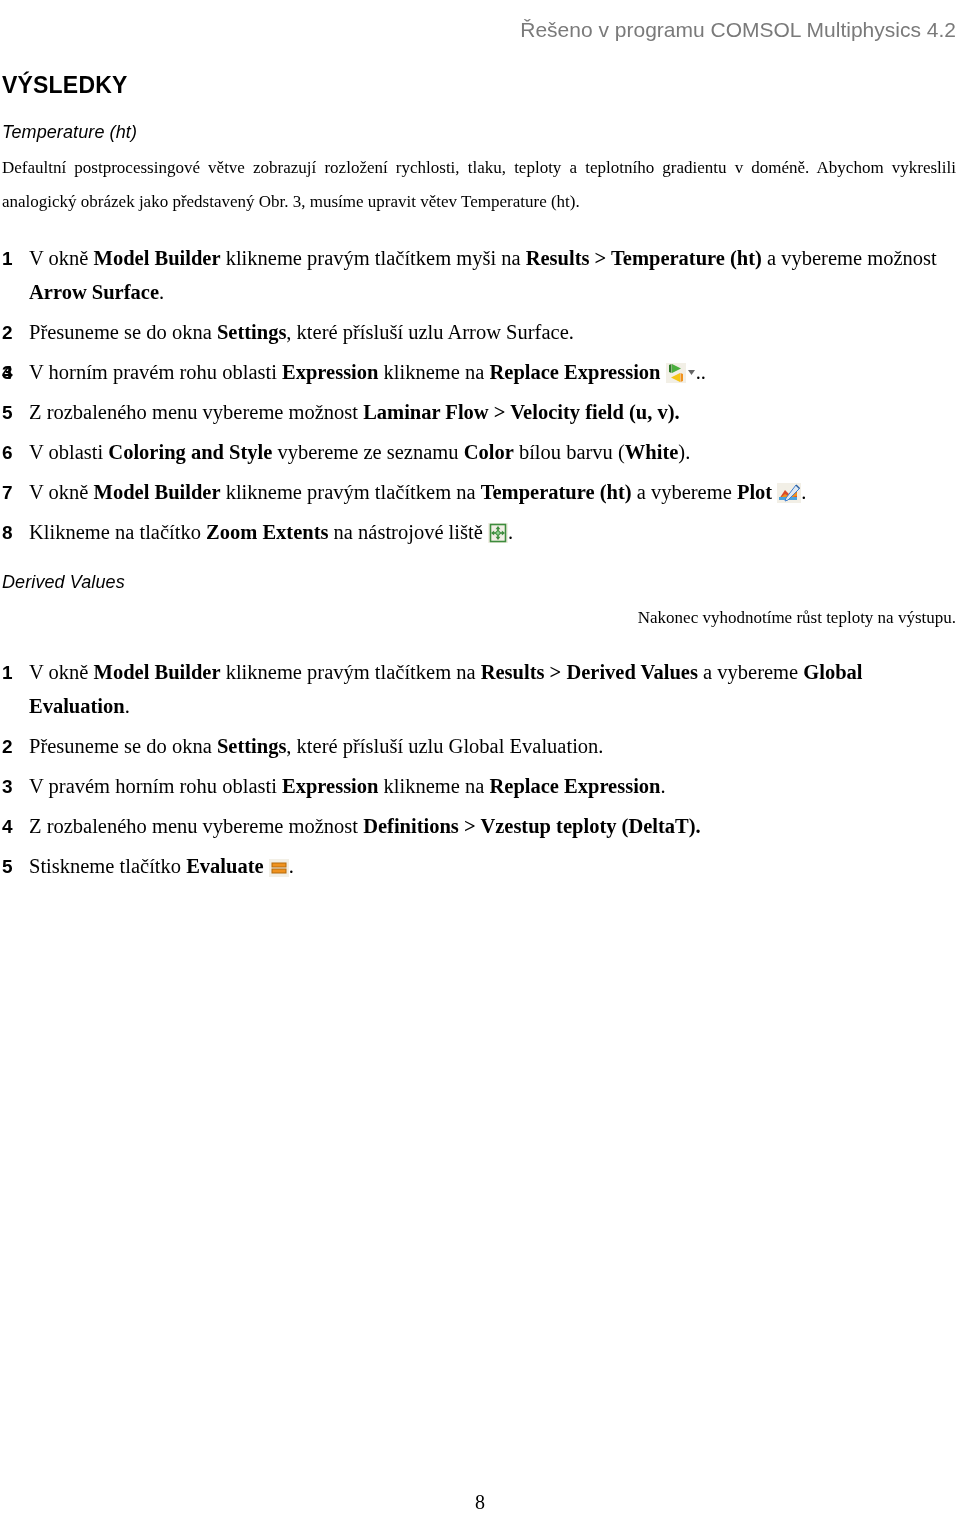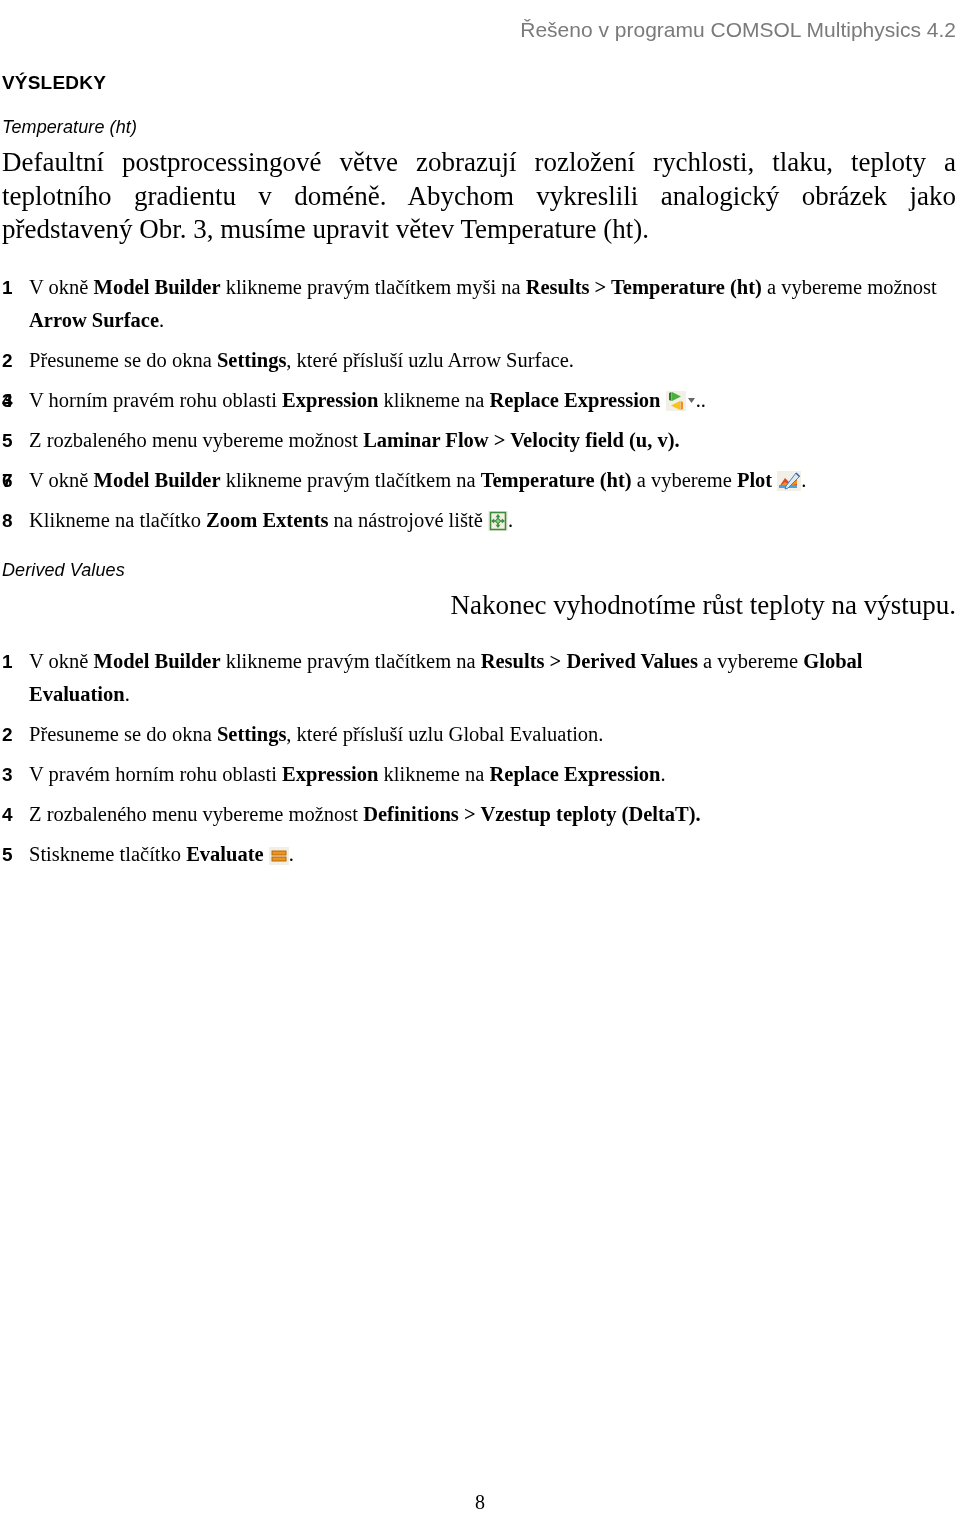--- a/index.html
+++ b/index.html
@@ -34,35 +34,35 @@
     white-space: nowrap;
   }
   .content {
     position: absolute;
     left: 2px;
     top: 56px;
     width: 954px;
   }
   h1.section-title {
     font-family: "Liberation Sans", "DejaVu Sans", sans-serif;
-    font-size: 19px;
+    font-size: 23px;
     font-weight: bold;
     margin: 0 0 23px 0;
     letter-spacing: 0.2px;
   }
   h2.sub-title {
     font-family: "Liberation Sans", "DejaVu Sans", sans-serif;
     font-size: 18px;
     font-style: italic;
     font-weight: normal;
     margin: 0 0 8px 0;
     letter-spacing: 0.1px;
   }
   p.para {
-    font-size: 27px;
+    font-size: 17px;
     line-height: 33.5px;
     margin: 0 0 10px 0;
     text-align: justify;
     text-justify: inter-word;
   }
   p.para.noj { text-align: right; }
   .list {
     margin: 0;
     padding: 0;
     list-style: none;
@@ -131,21 +131,21 @@
         <li class="list-item"><span class="num">3</span></li>
         <li class="list-item"><span class="num">4</span><span><span>V horním pravém rohu oblasti </span><b>Expression</b><span> klikneme na </span><b>Replace Expression</b><span> </span></span> <span class="icon ic-replace"><svg viewBox="0 0 30 20" width="30" height="20">
               <rect x="0" y="0" width="20" height="20" fill="#f2efe6"></rect>
               <polygon points="6,1 15,5.5 6,10" fill="#4caf3f"></polygon>
               <polygon points="5.5,1 5.5,10 3,9 3,2" fill="#2f7a28"></polygon>
               <polygon points="14,10 5,14.5 14,19" fill="#f5c518"></polygon>
               <polygon points="14.5,10 14.5,19 17,18 17,11" fill="#f0921e"></polygon>
               <polygon points="22,7 29,7 25.5,12" fill="#666666"></polygon>
             </svg></span><span>..</span></li>
         <li class="list-item"><span class="num">5</span><span><span>Z rozbaleného menu vybereme možnost </span><b>Laminar Flow &gt; Velocity field (u, v).</b></span></li>
-        <li class="list-item"><span class="num">6</span></li>
+        <li class="list-item"><span class="num">6</span><span><span>V oblasti </span><b>Coloring and Style</b><span> vybereme ze seznamu </span><b>Color</b><span> bílou barvu (</span><b>White</b><span>).</span></span></li>
         <li class="list-item"><span class="num">7</span><span><span>V okně </span><b>Model Builder</b><span> klikneme pravým tlačítkem na </span><b>Temperature (ht)</b><span> a vybereme </span><b>Plot</b><span> </span></span> <span class="icon ic-plot"><svg viewBox="0 0 24 20" width="24" height="20">
               <rect x="0" y="0" width="24" height="20" fill="#f2efe6"></rect>
               <polygon points="2,16 8,7 13,12 18,4 20,4 20,16" fill="#d94a2a"></polygon>
               <polygon points="2,16 8,11 13,14 20,9 20,13 2,17" fill="#f0921e"></polygon>
               <rect x="2" y="14" width="18" height="3" fill="#4aa3dd"></rect>
               <path d="M19 2 L22.5 5.5 L11 17 L8 18 L9 15 Z" fill="#dfe9f2" stroke="#3f7fd0" stroke-width="1"></path>
               <path d="M19 2 L22.5 5.5" stroke="#2a5fa0" stroke-width="1.4"></path>
             </svg></span><span>.</span></li>
         <li class="list-item"><span class="num">8</span><span><span>Klikneme na tlačítko </span><b>Zoom Extents</b><span> na nástrojové liště </span></span> <span class="icon ic-zoom"><svg viewBox="0 0 20 20" width="20" height="20">
               <rect x="0" y="0" width="20" height="20" fill="#f2efe6"></rect>

